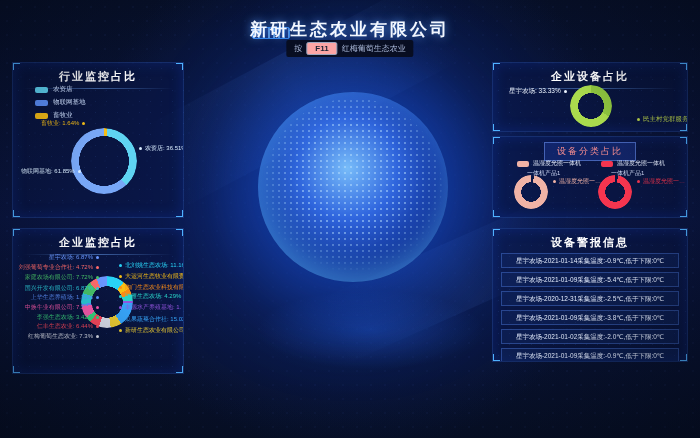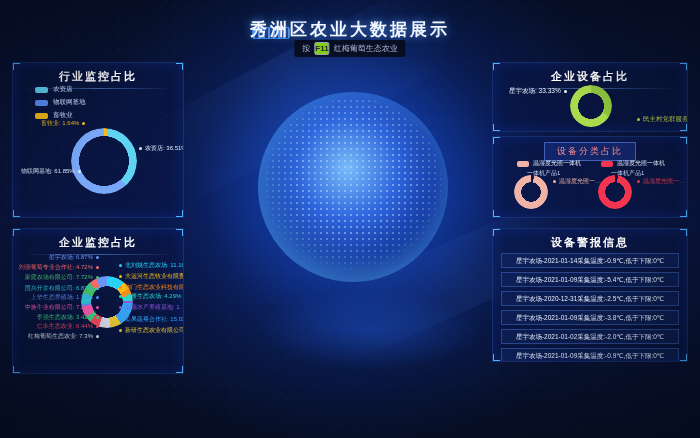--- a/index.html
+++ b/index.html
@@ -41,22 +41,22 @@
   .hdr-title { position:absolute; left:0; right:0; top:18px; z-index:4; text-align:center;
     font-size:17px; font-weight:bold; color:#f2f7ff; letter-spacing:3px;
     text-shadow:0 0 10px rgba(90,160,255,.8); }
   .logo { position:absolute; left:252px; top:27px; width:38px; height:12px; z-index:4;
     border:1px solid #2f7fe8; background:
       repeating-linear-gradient(90deg, rgba(120,190,255,.7) 0 2px, transparent 2px 5px),
       rgba(25,70,190,.35); border-radius:2px; }
   .hint { position:absolute; left:50%; top:40px; transform:translateX(-50%); z-index:4;
     display:flex; align-items:center; gap:4px; padding:2px 8px; border-radius:2px;
     background:rgba(8,12,28,.92); font-size:8px; color:#aab8d8; white-space:nowrap; }
-  .hint .key { background:#84cc16; color:#1a2234; border:1px solid #99a6bf; border-radius:2px;
-    padding:0 0; font-size:8px; font-weight:bold; line-height:11px; }
+  .hint .key { background:#fca5a5; color:#1a2234; border:1px solid #99a6bf; border-radius:2px;
+    padding:0 8px; font-size:8px; font-weight:bold; line-height:11px; }
 
   
   .panel { position:absolute; z-index:2;
     background-color: rgba(9,22,70,.55);
     background-image: radial-gradient(rgba(90,150,255,.10) .7px, transparent 1px);
     background-size: 11px 11px;
     border:1px solid rgba(70,130,255,.22);
     box-shadow: inset 0 0 14px rgba(20,70,200,.28); overflow:hidden; }
   .panel b { position:absolute; width:8px; height:8px; z-index:5; }
   .panel .tl { left:-1px; top:-1px; border-left:2px solid #4fb2ff; border-top:2px solid #4fb2ff; }
@@ -115,21 +115,21 @@
 </head>
 <body>
 
 <div class="beam b1"></div>
 <div class="beam b2"></div>
 <div class="floor-glow"></div>
 <div class="globe"></div>
 <div class="vignette"></div>
 
 <div class="logo"></div>
-<h1 class="hdr-title">秀洲区农业大数据展示</h1>
+<h1 class="hdr-title">新研生态农业有限公司</h1>
 <div class="hint">
   <span>按</span>
   <span class="key">F11</span>
   <span>红梅葡萄生态农业</span>
 </div>
 
 <section class="panel p-industry">
   <b class="tl"></b>
     <b class="tr"></b>
   <b class="bl"></b>

